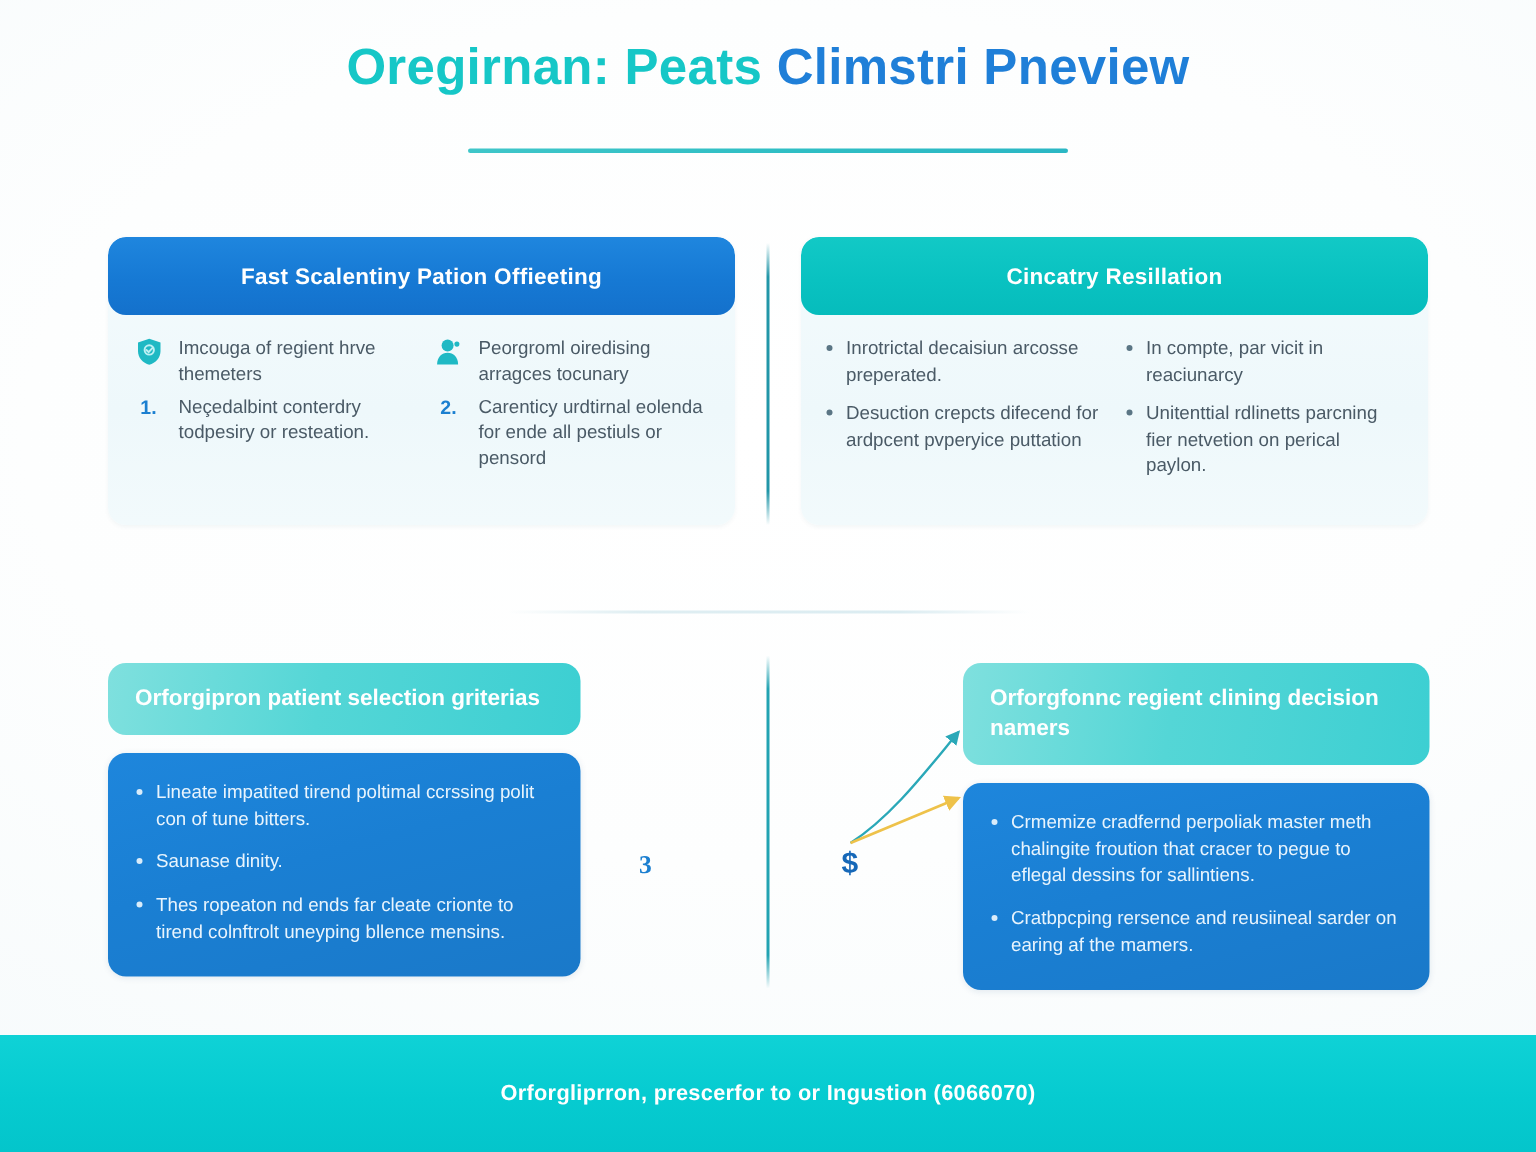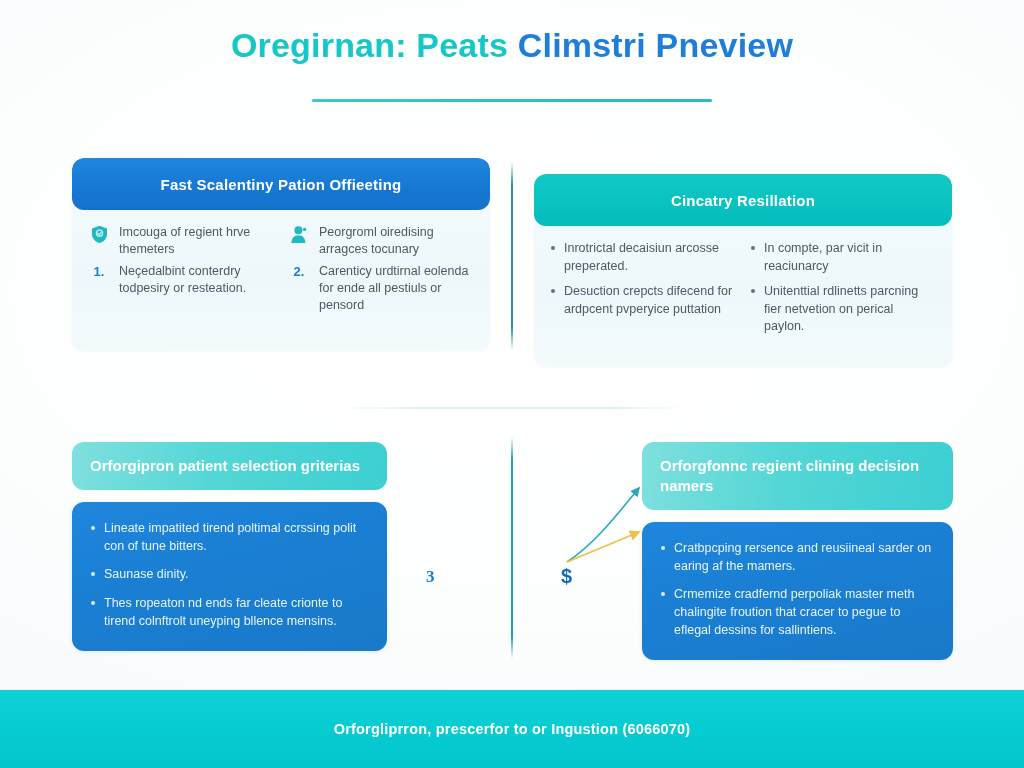--- a/index.html
+++ b/index.html
@@ -53,21 +53,21 @@
 
   
   .top-card {
     position: absolute;
     border-radius: 12px;
     overflow: hidden;
     background: linear-gradient(180deg, #f4fbfd 0%, #eef8fb 60%, #f2fafc 100%);
     box-shadow: 0 1px 3px rgba(20,70,90,0.05);
   }
   .top-card.left  { left: 72px;  top: 158px; width: 418px; height: 192px; }
-  .top-card.right { left: 534px; top: 174px; width: 418px; height: 192px; }
+  .top-card.right { left: 534px; top: 158px; width: 418px; height: 192px; }
 
   .card-head {
     height: 52px;
     display: flex;
     align-items: center;
     justify-content: center;
     color: #ffffff;
     font-size: 15px;
     font-weight: bold;
     letter-spacing: 0.2px;
@@ -330,22 +330,22 @@
       </marker>
     </defs>
     <path d="M22,122 C50,104 74,72 94,48" fill="none" stroke="#2aa8b8" stroke-width="1.6" marker-end="url(#ah-teal)"></path>
     <path d="M22,122 L94,92" fill="none" stroke="#eec24a" stroke-width="1.8" marker-end="url(#ah-gold)"></path>
   </svg>
 
   <div class="bottom-group right">
     <div class="pill-head">Orforgfonnc regient clining decision namers</div>
     <div class="pill-body">
       <ul class="blist">
+        <li>Crmemize cradfernd perpoliak master meth chalingite froution that cracer to pegue to eflegal dessins for sallintiens.</li>
         <li>Cratbpcping rersence and reusiineal sarder on earing af the mamers.</li>
-        <li>Crmemize cradfernd perpoliak master meth chalingite froution that cracer to pegue to eflegal dessins for sallintiens.</li>
       </ul>
     </div>
   </div>
 
   <div class="footer">
     <div class="footer-text">Orforgliprron, prescerfor to or Ingustion (6066070)</div>
   </div>
 
 </div>
 

